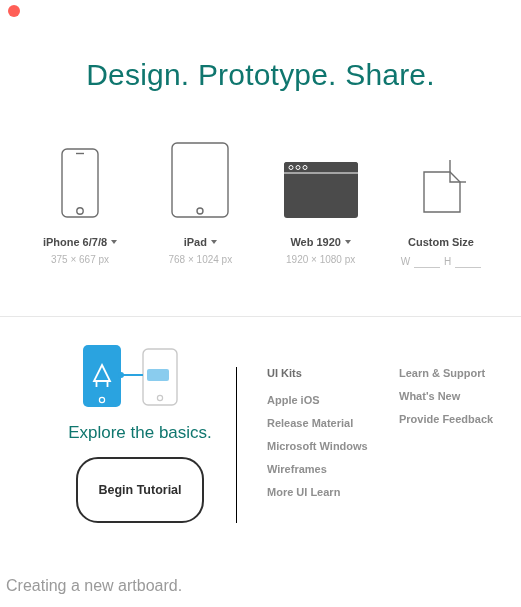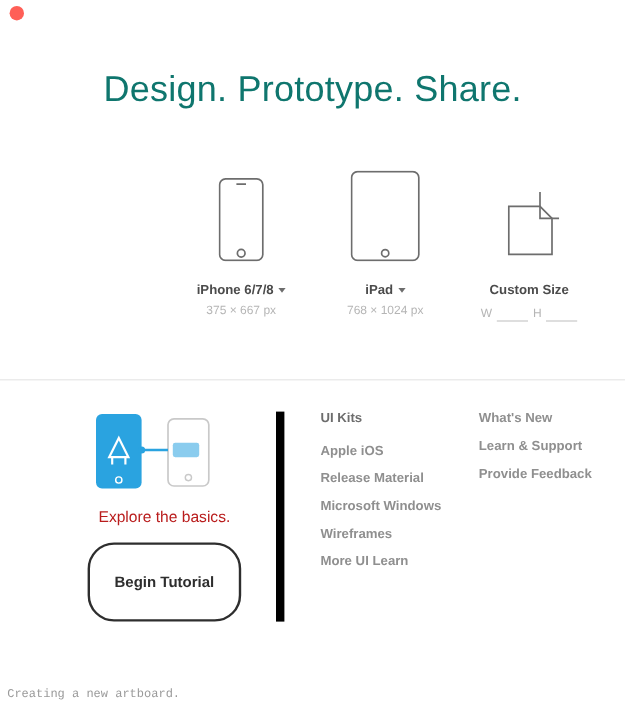--- a/index.html
+++ b/index.html
@@ -5,40 +5,40 @@
   * { box-sizing: border-box; margin: 0; padding: 0; }
   body {
     width: 521px; height: 607px;
     font-family: -apple-system, "Helvetica Neue", Arial, sans-serif;
     background: #fff; color: #4b4b4b; overflow: hidden;
     position: relative;
   }
   .titlebar { height: 22px; display:flex; align-items:center; padding-left:8px; }
   .close-dot { width:12px; height:12px; border-radius:50%; background:#ff5f57; }
   .hero { text-align:center; margin-top: 36px; font-size: 30px; font-weight:300; color:#0f766e; letter-spacing:.2px;}
-  .presets { display:flex; justify-content:flex-end; margin: 48px 28px 0 28px; gap: 16px; }
+  .presets { display:flex; justify-content:space-between; margin: 48px 28px 0 28px; gap: 16px; }
   .preset { width: 104px; text-align:center; cursor:pointer; }
   .icon-box { height: 78px; display:flex; align-items:flex-end; justify-content:center; }
   .preset-label { margin-top:18px; font-size:11px; font-weight:700; color:#4b4b4b; display:flex; align-items:center; justify-content:center; gap:4px;}
   .preset-dims { margin-top:6px; font-size:10px; color:#b5b5b5; }
   .custom-row { margin-top:6px; display:flex; align-items:center; justify-content:center; gap:4px; font-size:10px; color:#b5b5b5;}
   .custom-row input { width:26px; border:none; border-bottom:1px solid #c9c9c9; font-size:10px; text-align:center; padding:1px 0; outline:none; color:#4b4b4b; background:transparent;}
   svg { display:block; }
   .chev { width:0; height:0; border-left:3px solid transparent; border-right:3px solid transparent; border-top:4px solid #6d6d6d; display:inline-block;}
   .divider { border-top:1px solid #e7e7e7; margin-top: 48px; }
   .lower { display:flex; margin-top: 26px; padding: 0 14px 0 44px; }
   .explore { width: 215px; text-align:center; }
   .explore-illus { display:flex; justify-content:center; margin-top:2px;}
-  .explore-title { margin-top:14px; font-size:13px; font-weight:300; color:#b91c1c; }
+  .explore-title { margin-top:14px; font-size:17px; font-weight:300; color:#0f766e; }
   .begin-btn { display:inline-block; margin-top:14px; padding:24px 20px; border:2px solid #2e2e2e; border-radius:22px; font-size:12.5px; font-weight:700; color:#2e2e2e; cursor:pointer; background:#fff; }
-  .links { flex:1; border-left:7px solid #000000; padding-left: 30px; display:flex; gap:24px; }
+  .links { flex:1; border-left:1px solid #000000; padding-left: 30px; display:flex; gap:24px;margin-top:24px; }
   .col { display:flex; flex-direction:column; gap:11px; min-width:108px;}
   .col-title { font-size:11px; font-weight:700; color:#6d6d6d; margin-bottom:4px;}
   .link { font-size:11px; color:#8f8f8f; cursor:pointer;font-weight:bold; }
-  .caption { position:absolute; left:6px; bottom:22px; font-size:10px; color:#9a9a9a;font-family:Liberation Mono, monospace; }
+  .caption { position:absolute; left:6px; bottom:12px; font-size:16px; color:#9a9a9a; }
 </style>
 </head>
 <body>
 
 <div class="titlebar">
   <div class="close-dot"></div>
 </div>
 
 <div class="hero">Design. Prototype. Share.</div>
 
@@ -66,20 +66,37 @@
         <circle cx="29" cy="69" r="3" fill="none" stroke="#6d6d6d" stroke-width="1.4"></circle>
       </svg>
     </div>
     <div class="preset-label">
       <span>iPad</span>
       <span class="chev"></span>
     </div>
     <div class="preset-dims">768 × 1024 px</div>
   </div>
 
+  <div class="preset">
+    <div class="icon-box">
+      <svg width="74" height="56" viewBox="0 0 74 56">
+        <rect x="0" y="0" width="74" height="56" rx="3" fill="#4b4b4b"></rect>
+        <rect x="0" y="0" width="74" height="11" rx="3" fill="#4b4b4b"></rect>
+        <line x1="0" y1="11" x2="74" y2="11" stroke="#fff" stroke-width="1"></line>
+        <circle cx="7" cy="5.5" r="2" fill="none" stroke="#fff" stroke-width="1"></circle>
+        <circle cx="14" cy="5.5" r="2" fill="none" stroke="#fff" stroke-width="1"></circle>
+        <circle cx="21" cy="5.5" r="2" fill="none" stroke="#fff" stroke-width="1"></circle>
+      </svg>
+    </div>
+    <div class="preset-label">
+      <span>Web 1920</span>
+      <span class="chev"></span>
+    </div>
+    <div class="preset-dims">1920 × 1080 px</div>
+  </div>
 
   <div class="preset">
     <div class="icon-box">
       <svg width="50" height="58" viewBox="0 0 50 58">
         <path d="M8 12 H34 L44 22 V52 H8 Z" fill="none" stroke="#6d6d6d" stroke-width="1.4"></path>
         <path d="M34 12 V22 H44" fill="none" stroke="#6d6d6d" stroke-width="1.4"></path>
         <line x1="34" y1="0" x2="34" y2="12" stroke="#6d6d6d" stroke-width="1.4"></line>
         <line x1="44" y1="22" x2="50" y2="22" stroke="#6d6d6d" stroke-width="1.4"></line>
       </svg>
     </div>
@@ -122,21 +139,21 @@
   <div class="links">
     <div class="col">
       <div class="col-title">UI Kits</div>
       <div class="link">Apple iOS</div>
       <div class="link">Release Material</div>
       <div class="link">Microsoft Windows</div>
       <div class="link">Wireframes</div>
       <div class="link">More UI Learn</div>
     </div>
     <div class="col">
+      <div class="link">Learn &amp; Support</div>
       <div class="link">What's New</div>
-      <div class="link">Learn &amp; Support</div>
       <div class="link">Provide Feedback</div>
     </div>
   </div>
 
 </div>
 
 <div class="caption">Creating a new artboard.</div>
 
 </body></html>

